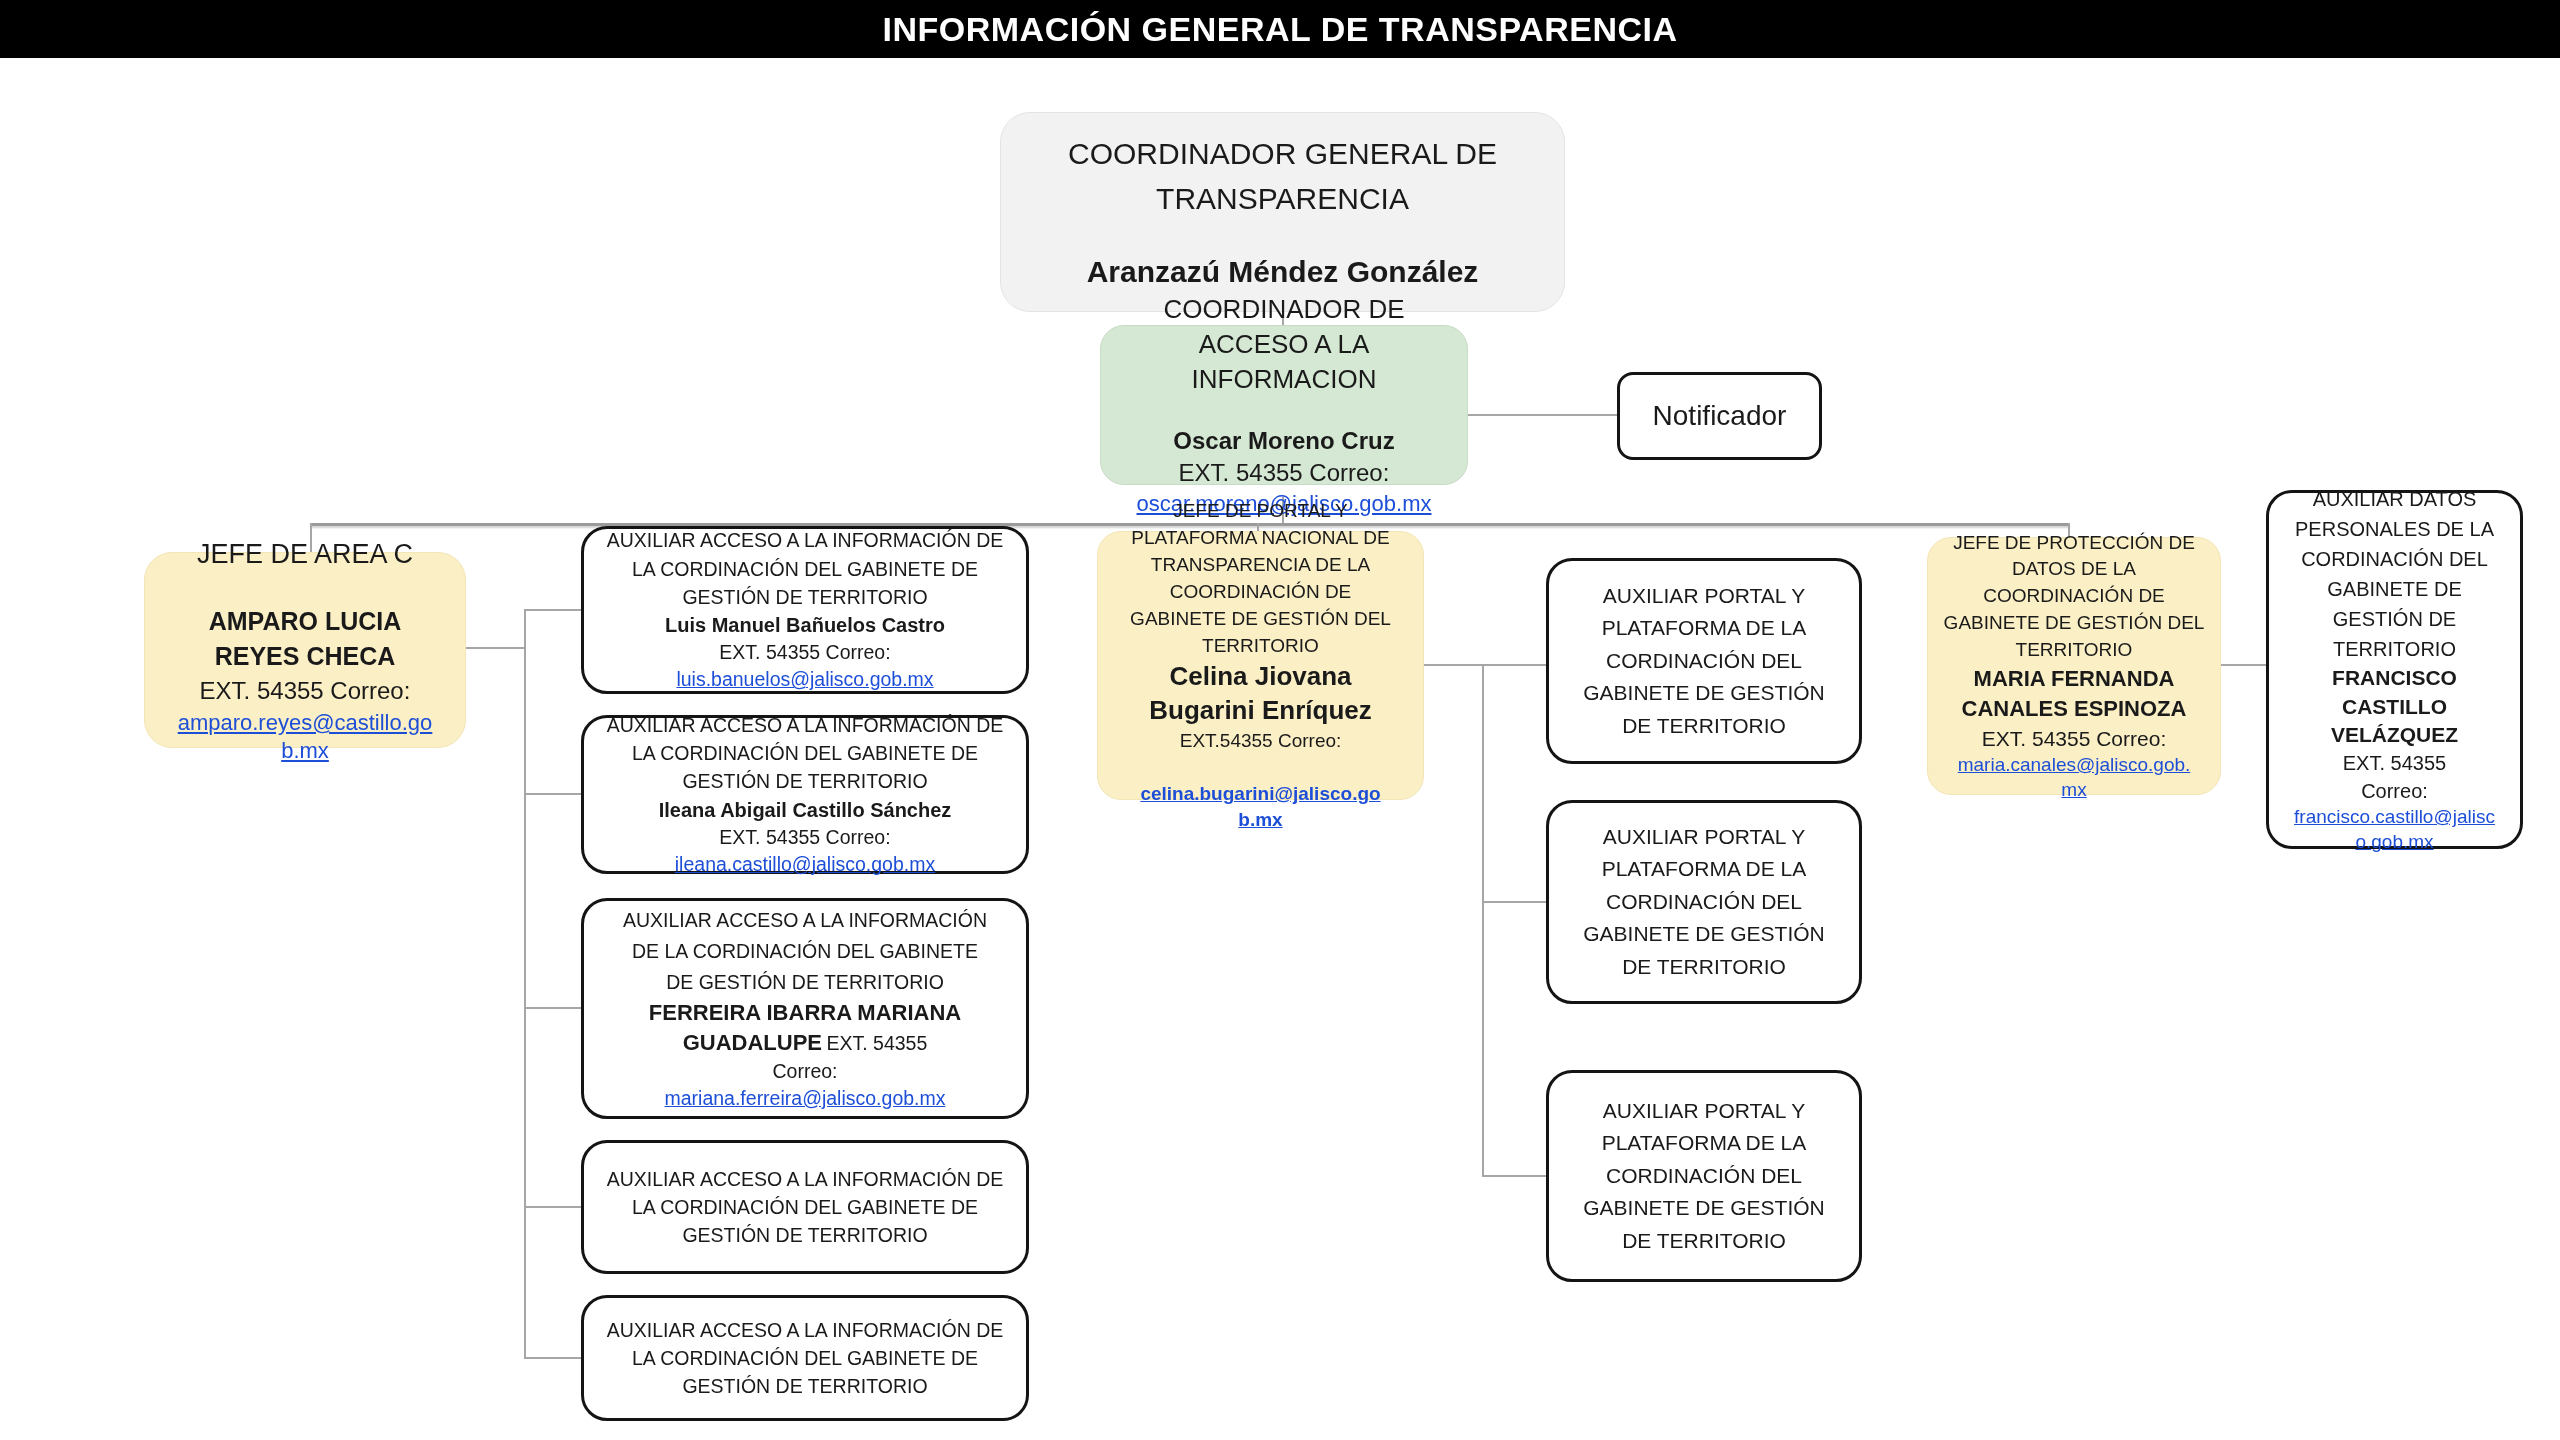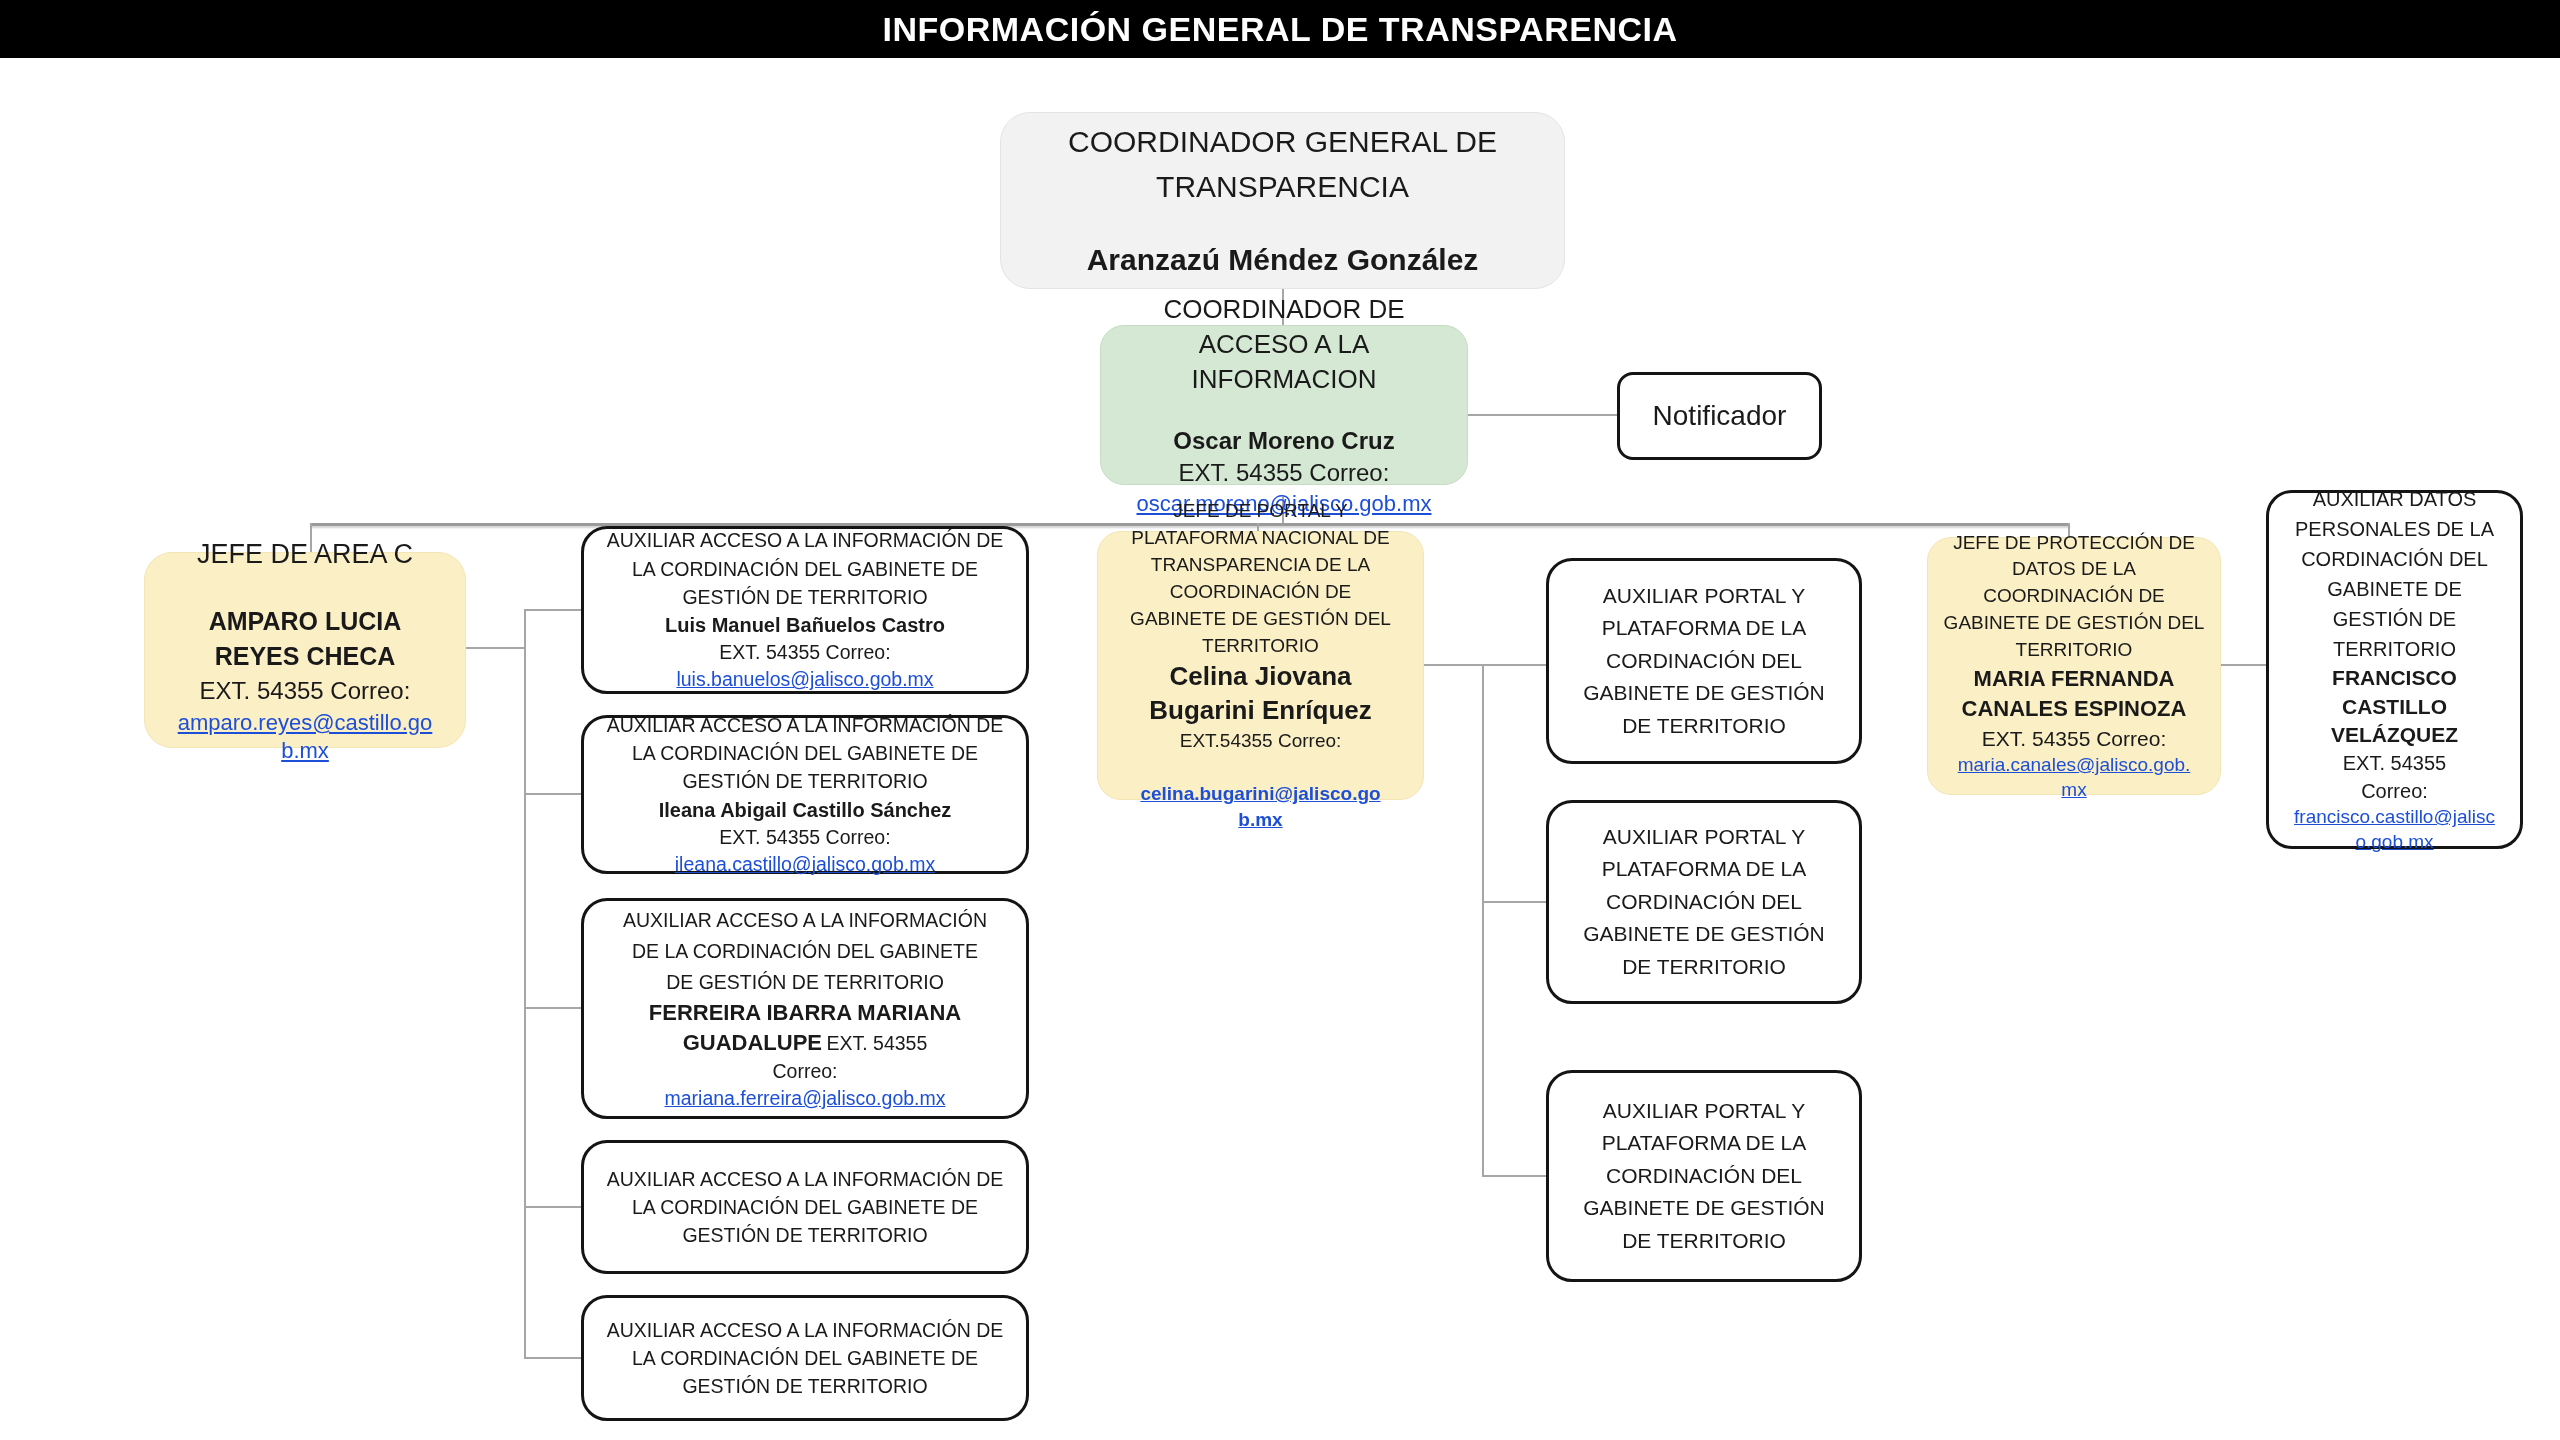--- a/index.html
+++ b/index.html
@@ -70,21 +70,21 @@
   <div class="line" style="left:524px;top:1206px;width:57px;height:2px;"></div>
   <div class="line" style="left:524px;top:1357px;width:57px;height:2px;"></div>
 
   <div class="line" style="left:1424px;top:664px;width:122px;height:2px;"></div>
   <div class="line" style="left:1482px;top:664px;width:2px;height:513px;"></div>
   <div class="line" style="left:1482px;top:901px;width:64px;height:2px;"></div>
   <div class="line" style="left:1482px;top:1175px;width:64px;height:2px;"></div>
 
   <div class="line" style="left:2221px;top:664px;width:45px;height:2px;"></div>
 
-  <div class="node gray" style="left:1000px;top:112px;width:565px;height:177px;">
+  <div class="node gray" style="left:1000px;top:112px;width:565px;height:200px;">
     <div class="t-gray" style="max-width:430px;">COORDINADOR GENERAL DE TRANSPARENCIA</div>
     <div class="t-gray b">Aranzazú Méndez González</div>
   </div>
 
   <div class="node green" style="left:1100px;top:325px;width:368px;height:160px;">
     <div class="t-green-title" style="max-width:330px;">COORDINADOR DE ACCESO A LA INFORMACION</div>
     <div class="t-green b">Oscar Moreno Cruz</div>
     <div class="t-green">EXT. 54355  Correo:</div>
     <a class="link t-green-mail">oscar.moreno@jalisco.gob.mx</a>
   </div>

